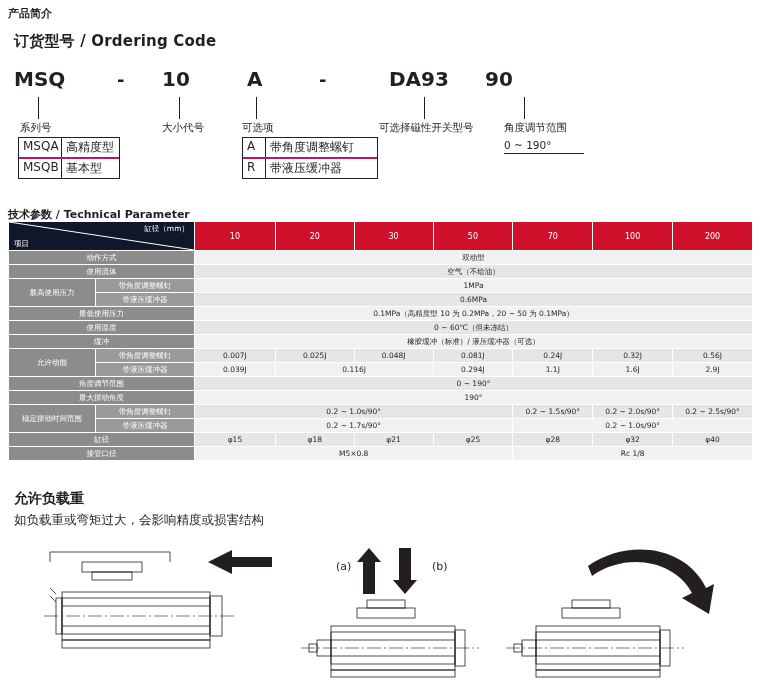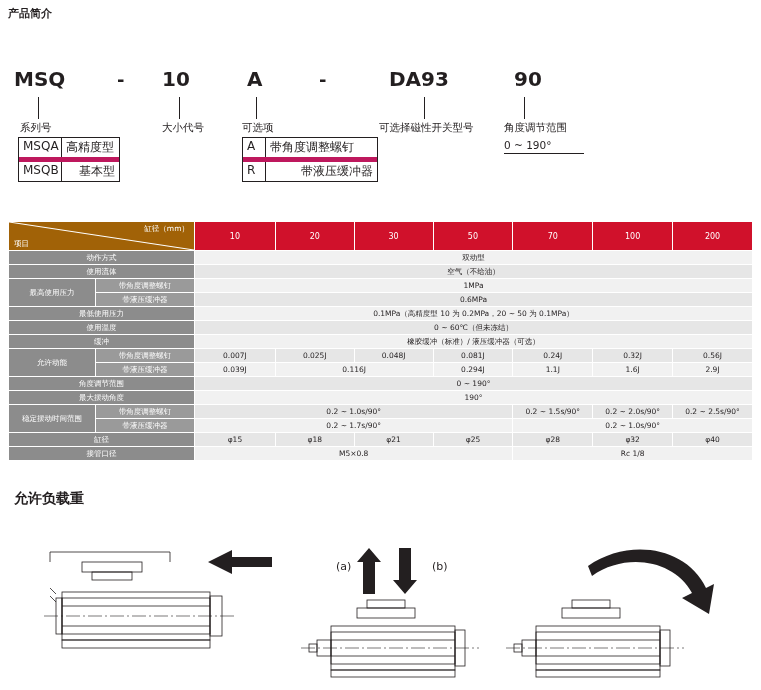--- a/index.html
+++ b/index.html
@@ -78,22 +78,21 @@
   }
   .grp-box {
     position: absolute;
     border: 1px solid #231f20;
     font-size: 12px;
   }
   .grp-box .gb-row {
     display: flex;
   }
   .grp-box .gb-row + .gb-row {
-    border-top: 5px solid #be185d;
-    justify-content: space-between;
+    border-top: 2px solid #be185d;
   }
   .grp-box .gb-c1 {
     padding: 1px 4px;
     border-right: 1px solid #231f20;
     white-space: nowrap;
   }
   .grp-box .gb-c2 {
     padding: 1px 4px;
     white-space: nowrap;
   }
@@ -132,21 +131,21 @@
     height: 13px;
     line-height: 11px;
     font-weight: normal;
   }
   .hd-red {
     background: #d0112b;
     color: #ffffff;
     font-size: 8px;
   }
   .hd-corner {
-    background: #a16207;
+    background: #0f172a;
     color: #ffffff;
     position: relative;
     height: 28px !important;
   }
   .hd-corner .corner-top {
     position: absolute;
     right: 5px;
     top: 1px;
     font-size: 7.5px;
   }
@@ -201,31 +200,32 @@
     position: absolute;
   }
 </style>
 </head>
 <body>
 
 <div class="page">
 
   <div class="section-label" id="intro-label">产品简介</div>
 
+  <div class="ordering-title">订货型号 / Ordering Code</div>
 
   <div class="order-area">
 
     <div class="code-row">
       <div class="code-item" style="left:0px; top:0px;">MSQ</div>
       <div class="dash" style="left:103px; top:2px;">-</div>
       <div class="code-item" style="left:148px; top:0px;">10</div>
       <div class="code-item" style="left:233px; top:0px;">A</div>
       <div class="dash" style="left:305px; top:2px;">-</div>
       <div class="code-item" style="left:375px; top:0px;">DA93</div>
-      <div class="code-item" style="left:500px; top:0px;">90</div>
+      <div class="code-item" style="left:471px; top:0px;">90</div>
     </div>
 
     <div class="stem" style="left:24px; top:30px; height:22px;"></div>
     <div class="stem" style="left:165px; top:30px; height:22px;"></div>
     <div class="stem" style="left:242px; top:30px; height:22px;"></div>
     <div class="stem" style="left:410px; top:30px; height:22px;"></div>
     <div class="stem" style="left:510px; top:30px; height:22px;"></div>
 
     <div class="grp-title" style="left:6px; top:54px;">系列号</div>
     <div class="grp-title" style="left:148px; top:54px;">大小代号</div>
@@ -252,20 +252,21 @@
       </div>
       <div class="gb-row">
         <div class="gb-c1" style="width:14px;">R</div>
         <div class="gb-c2">带液压缓冲器</div>
       </div>
     </div>
 
     <div class="underline-box" style="left:490px; top:72px; width:80px;">0 ~ 190°</div>
   </div>
 
+  <div class="section-label" id="tech-label">技术参数 / Technical Parameter</div>
 
   <table class="tech">
     <colgroup>
       <col style="width:86px;">
         <col style="width:98px;">
       <col style="width:80px;">
         <col style="width:78px;">
         <col style="width:78px;">
         <col style="width:79px;">
       <col style="width:79px;">
@@ -385,20 +386,21 @@
 
       <tr>
         <td class="lbl" colspan="2">接管口径</td>
         <td class="val" colspan="4">M5×0.8</td>
         <td class="val" colspan="3">Rc 1/8</td>
       </tr>
     </tbody>
   </table>
 
   <div class="load-title">允许负载重</div>
+  <div class="load-sub">如负载重或弯矩过大，会影响精度或损害结构</div>
 
   <div class="fig-label" style="left:336px; top:560px;">(a)</div>
   <div class="fig-label" style="left:432px; top:560px;">(b)</div>
 
   <svg class="diagram" style="left:20px; top:540px;" width="270" height="150" viewBox="0 0 270 150">
     <g stroke="#231f20" fill="none" stroke-width="0.8">
 
       <path d="M30 22 L30 12 L150 12 L150 22"></path>
 
       <rect x="62" y="22" width="60" height="10"></rect>

